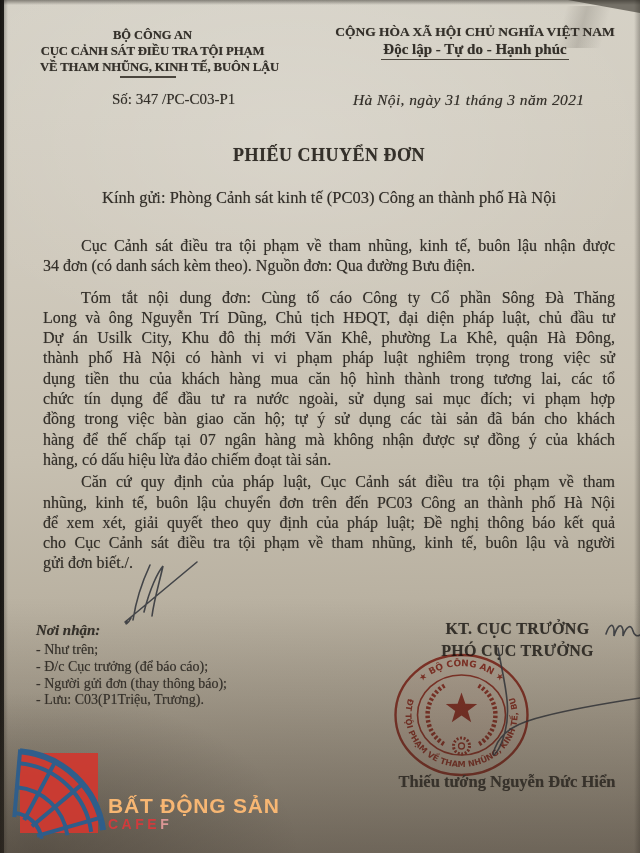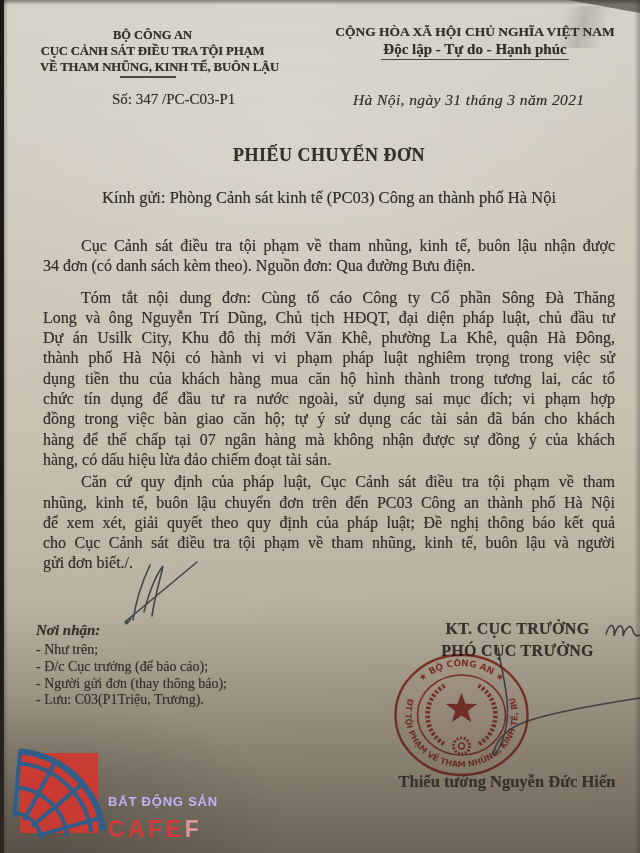--- a/index.html
+++ b/index.html
@@ -39,22 +39,22 @@
   .signblock{left:400px;top:618px;width:235px;text-align:center;line-height:22px;}
   .signblock .t1,.signblock .t2{font-size:16px;font-weight:bold;letter-spacing:0.3px;}
   .name{left:378px;top:772px;width:258px;text-align:center;font-size:16.5px;font-weight:bold;z-index:12;}
   
   .seal{position:absolute;left:393px;top:653px;width:137px;height:124px;mix-blend-mode:multiply;opacity:0.92;z-index:10;}
   .pen{position:absolute;left:0;top:0;width:640px;height:853px;z-index:40;pointer-events:none;}
   
   .logo{position:absolute;left:12px;top:747px;width:280px;height:100px;z-index:60;opacity:0.96;
         font-family:"Liberation Sans","DejaVu Sans",sans-serif;}
   .logo .graphic{position:absolute;left:0;top:0;}
-  .logo .t1{position:absolute;left:96px;top:47px;font-size:13px;font-weight:800;color:#c4b5fd;letter-spacing:0.8px;white-space:nowrap;}
-  .logo .t2{position:absolute;left:96px;top:69px;font-size:23px;font-weight:800;letter-spacing:3.5px;white-space:nowrap;}
+  .logo .t1{position:absolute;left:96px;top:47px;font-size:21px;font-weight:800;color:#fdba74;letter-spacing:0.8px;white-space:nowrap;}
+  .logo .t2{position:absolute;left:96px;top:69px;font-size:14px;font-weight:800;letter-spacing:3.5px;white-space:nowrap;}
   .logo .t2 .red{color:#d63a3c;}
   .logo .t2 .pale{color:#e09a98;}
   
   .shade{position:absolute;inset:0;z-index:50;pointer-events:none;background:
     linear-gradient(180deg, rgba(0,0,0,0) 0%, rgba(0,0,0,0) 70%, rgba(66,58,48,0.16) 82%, rgba(62,54,45,0.32) 93%, rgba(56,48,40,0.42) 100%),
     radial-gradient(ellipse 420px 260px at 6% 100%, rgba(48,42,35,0.38), rgba(48,42,35,0) 62%),
     linear-gradient(90deg, rgba(22,20,17,0.88) 0px, rgba(22,20,17,0.3) 3px, rgba(22,20,17,0) 8px),
     linear-gradient(180deg, rgba(30,27,22,0.45) 0px, rgba(30,27,22,0) 5px),
     linear-gradient(270deg, rgba(30,27,22,0.3) 0px, rgba(30,27,22,0) 6px);}
   .fold{position:absolute;right:0;top:0;width:72px;height:13px;z-index:51;pointer-events:none;

